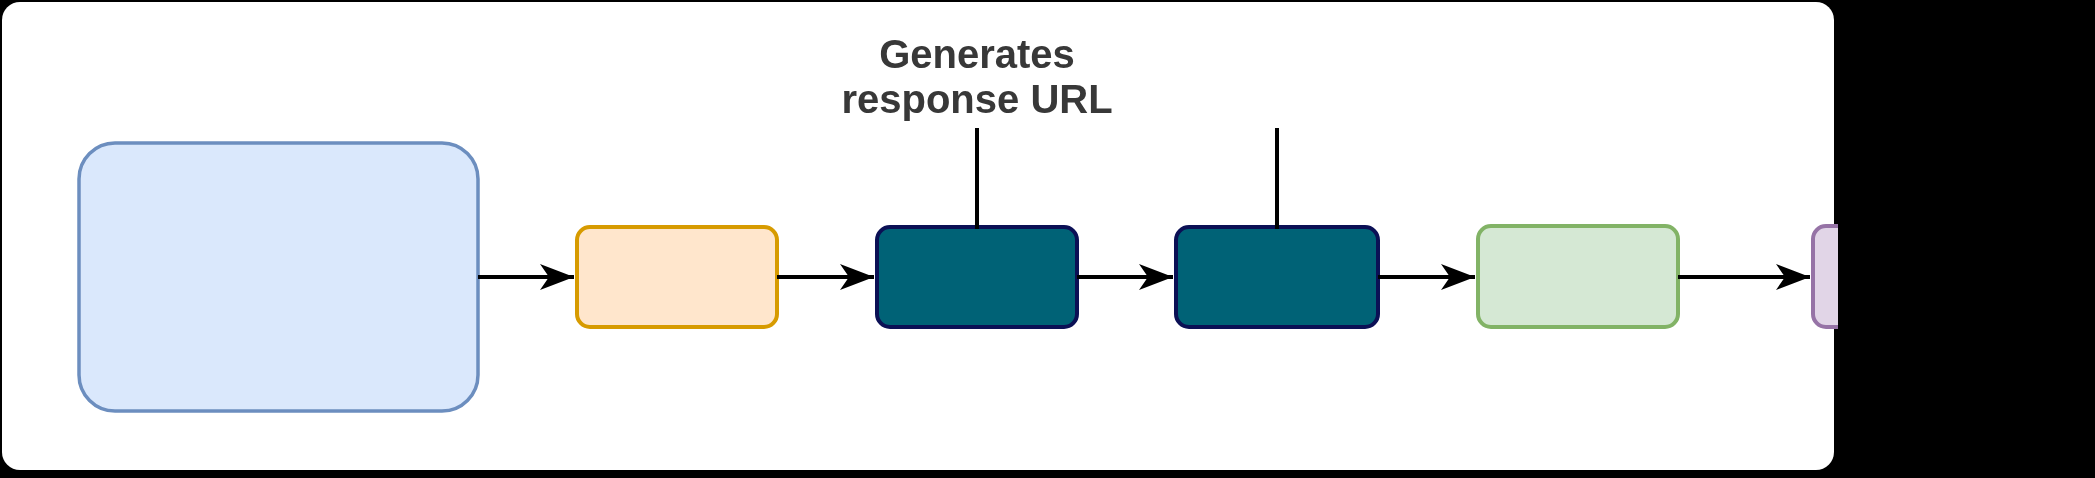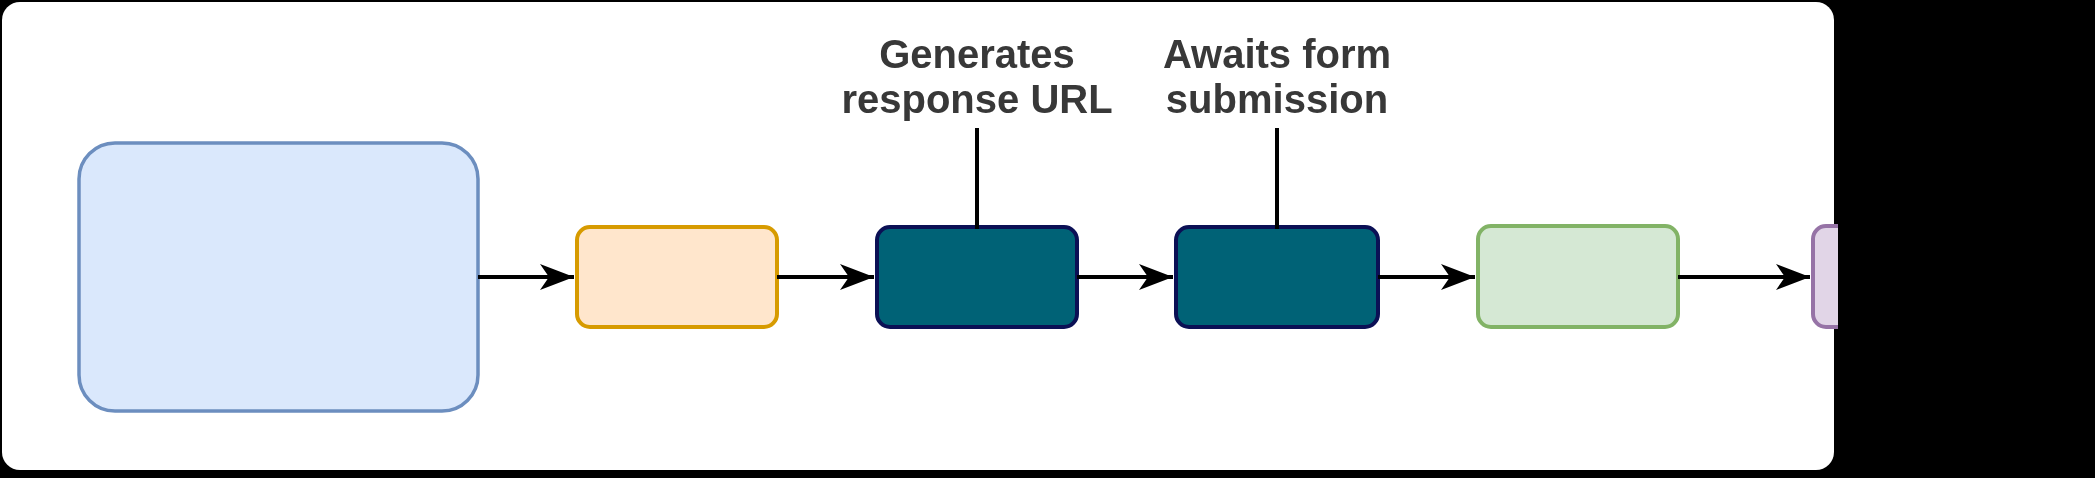--- a/index.html
+++ b/index.html
@@ -70,15 +70,13 @@
     <line x1="1077" y1="277" x2="1173" y2="277" stroke="#000000" stroke-width="4" marker-end="url(#arrowhead)"></line>
     <line x1="1378" y1="277" x2="1475" y2="277" stroke="#000000" stroke-width="4" marker-end="url(#arrowhead)"></line>
     <line x1="1678" y1="277" x2="1810" y2="277" stroke="#000000" stroke-width="4" marker-end="url(#arrowhead)"></line>
 
     <line x1="977" y1="128" x2="977" y2="229" stroke="#000000" stroke-width="4"></line>
     <line x1="1277" y1="128" x2="1277" y2="229" stroke="#000000" stroke-width="4"></line>
   </svg>
 
   <div class="annotation ann-0">Generates
 response URL</div>
-  <div class="annotation ann-1">Awaits form
-submission</div>
 </div>
 
 </body></html>

